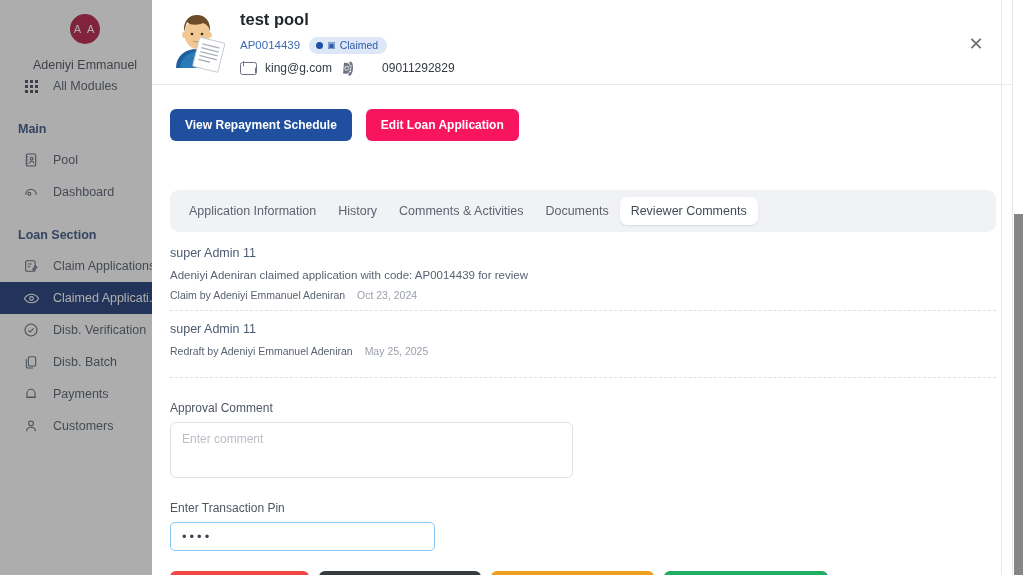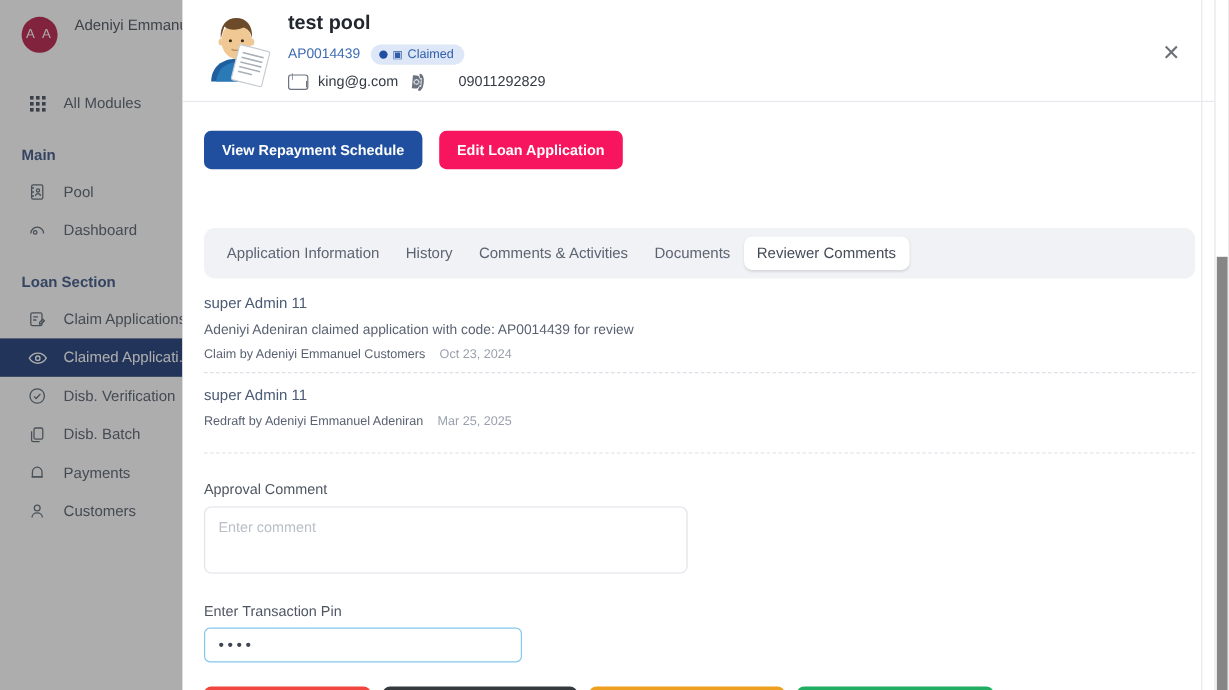--- a/index.html
+++ b/index.html
@@ -30,21 +30,21 @@
 
   .logo-wrap { position:relative; display:flex; align-items:baseline; }
   .logo-a { font-weight:bold; font-size:15px; color:#17335e; letter-spacing:-0.4px; }
   .logo-b { font-weight:bold; font-size:15px; color:#5b6470; letter-spacing:-0.4px; }
   .logo-swoosh {
     position:absolute; right:22px; top:-6px; width:22px; height:7px;
     border-top:3px solid #e8262c; border-radius:60% 60% 0 0 / 100% 100% 0 0;
     transform: rotate(-6deg);
   }
 
-  .sb-user { height:48px; display:flex; align-items:flex-start; padding-left:18px; gap:14px; margin-top:14px; }
+  .sb-user { height:48px; display:flex; align-items:center; padding-left:18px; gap:14px; margin-top:14px;flex-direction:column; }
   .sb-avatar {
     width:30px; height:30px; border-radius:50%; background:#b4123f;
     color:#fff; font-size:11px; display:flex; align-items:center; justify-content:center;
     letter-spacing:2px; flex:0 0 auto;
   }
   .sb-user-name { font-size:12.5px; color:#3f4753; white-space:nowrap; }
 
   .sb-item {
     display:flex; align-items:center; gap:13px; height:32px;
     padding-left:22px; font-size:12.5px; color:#4b5563; white-space:nowrap;
@@ -339,30 +339,30 @@
         <div class="tab">Comments &amp; Activities</div>
         <div class="tab">Documents</div>
         <div class="tab active">Reviewer Comments</div>
       </div>
 
       <div class="comments">
         <div class="comment">
           <div class="c-author">super Admin 11</div>
           <div class="c-text">Adeniyi Adeniran claimed application with code: AP0014439 for review</div>
           <div class="c-foot">
-            <span>Claim by Adeniyi Emmanuel Customers</span>
+            <span>Claim by Adeniyi Emmanuel Adeniran</span>
             <span class="c-date">Oct 23, 2024</span>
           </div>
         </div>
         <div class="c-sep"></div>
         <div class="comment">
           <div class="c-author">super Admin 11</div>
           <div class="c-foot">
             <span>Redraft by Adeniyi Emmanuel Adeniran</span>
-            <span class="c-date">Mar 25, 2025</span>
+            <span class="c-date">May 25, 2025</span>
           </div>
         </div>
         <div class="c-sep" style="margin-top:11px"></div>
       </div>
 
       <div class="form">
         <div class="flabel">Approval Comment</div>
         <textarea class="ta" placeholder="Enter comment" style=""></textarea>
 
         <div class="flabel pin-label">Enter Transaction Pin</div>

